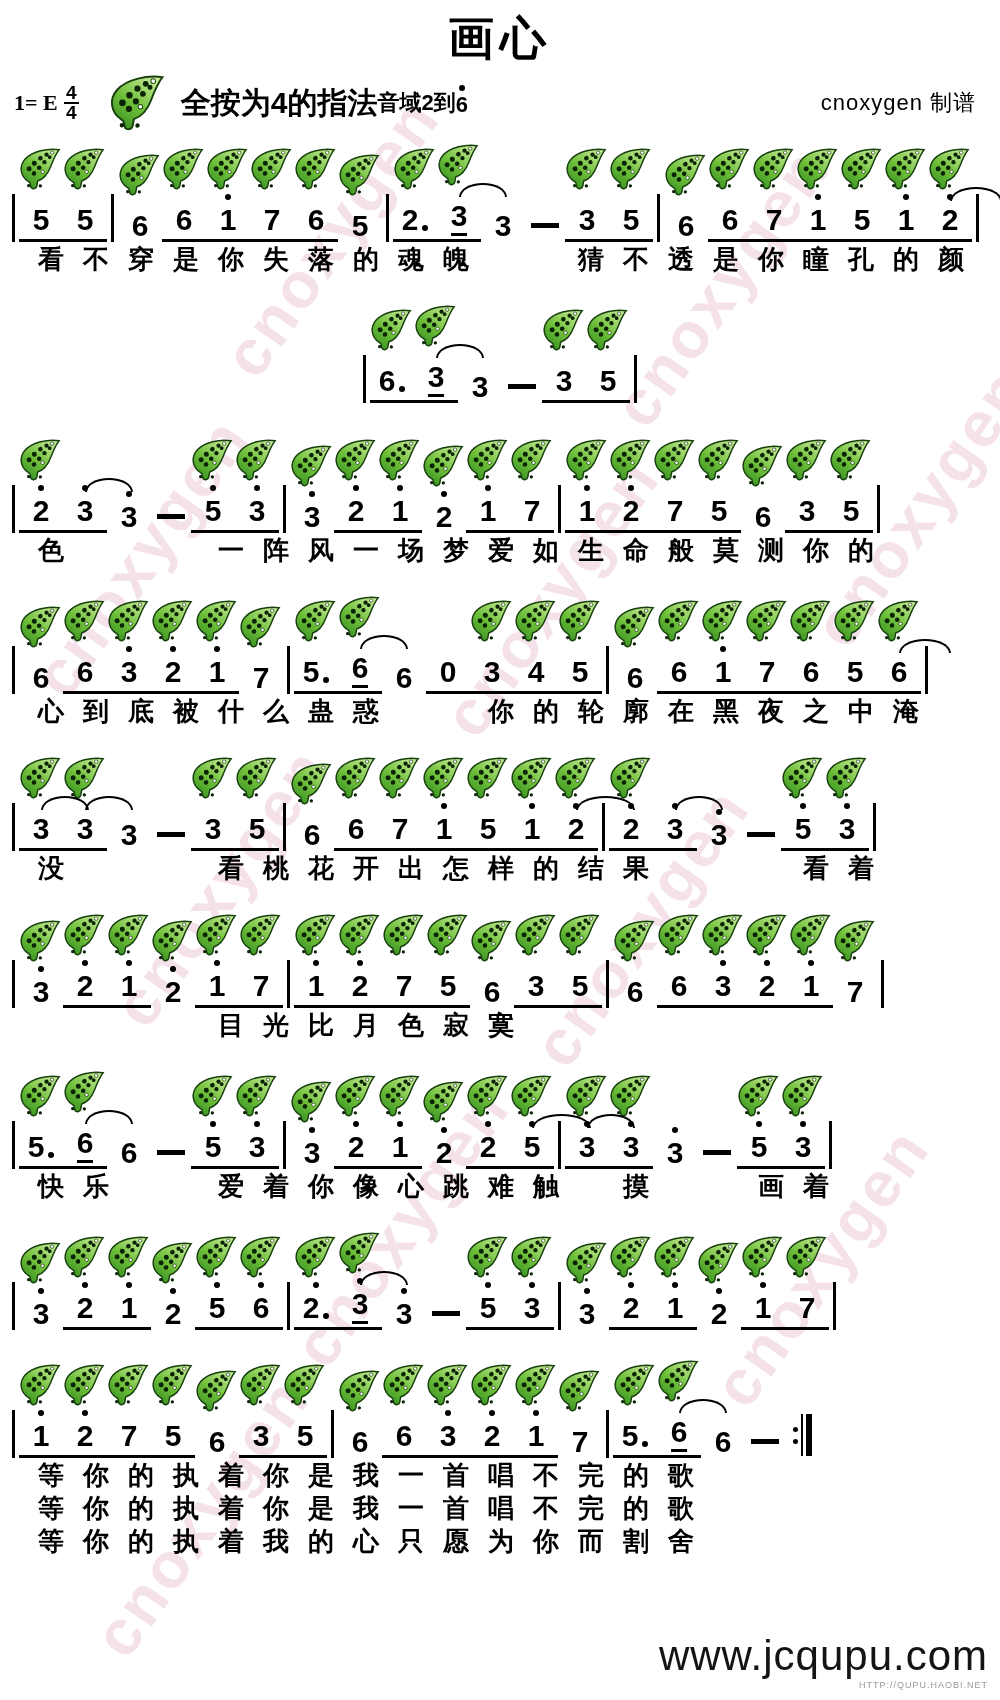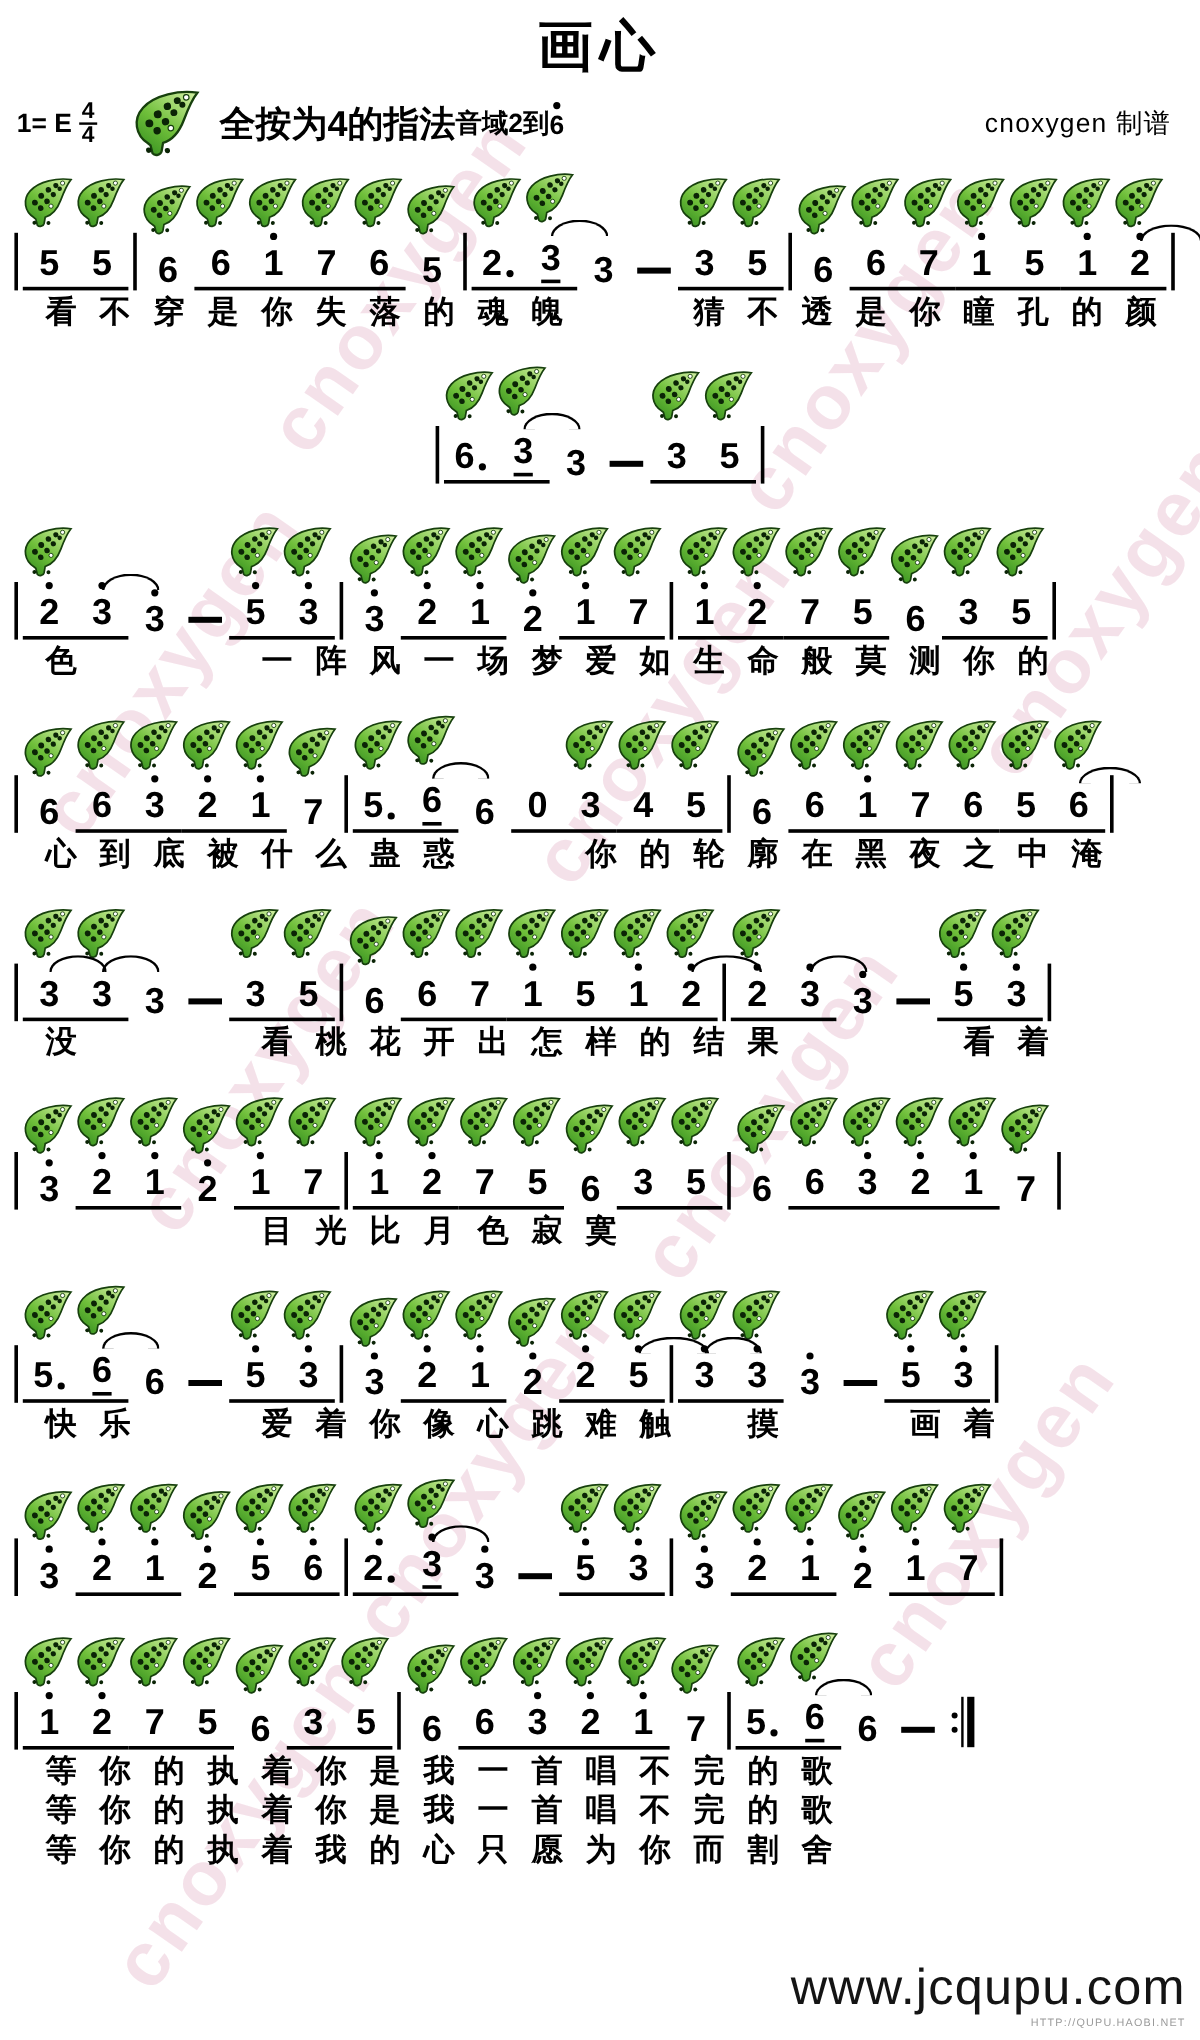--- a/index.html
+++ b/index.html
@@ -3,21 +3,21 @@
 <meta charset="utf-8">
 <style>
   html,body{margin:0;padding:0;background:#e8e8e8;}
   .page{width:1000px;height:1700px;background:#ffffff;position:relative;overflow:hidden;
         font-family:"Liberation Sans",sans-serif;color:#000;}
   .wm{position:absolute;z-index:1;font-size:64px;font-weight:700;letter-spacing:3px;
       color:#eac4d4;opacity:.5;transform:rotate(-55deg);white-space:nowrap;pointer-events:none;}
   .content{position:relative;z-index:2;}
   .title{text-align:center;font-size:46px;font-weight:700;letter-spacing:6px;margin:8px 12px 4px;}
   .header{display:flex;align-items:center;padding:0 14px;height:58px;font-weight:700;}
-  .key{font-size:22px;}
+  .key{font-size:22px;font-family:Liberation Serif, serif;}
   .frac{display:inline-flex;flex-direction:column;align-items:center;margin:0 14px 0 6px;
         font-size:19px;line-height:16px;font-weight:700;}
   .frac .bar{width:15px;height:2px;background:#000;margin:1px 0;}
   .hdr-oc{width:64px;height:56px;margin:0 10px 0 14px;transform:rotate(-6deg);}
   .fingering{font-size:30px;}
   .range{font-size:22px;display:inline-flex;align-items:flex-end;}
   .rhi{position:relative;display:inline-block;}
   .rhi .odot{position:absolute;top:-7px;left:50%;margin-left:-3px;}
   .credit{margin-left:auto;font-size:22px;font-weight:400;letter-spacing:1px;padding-right:10px;}
   #score{padding:10px 8px 0;}

